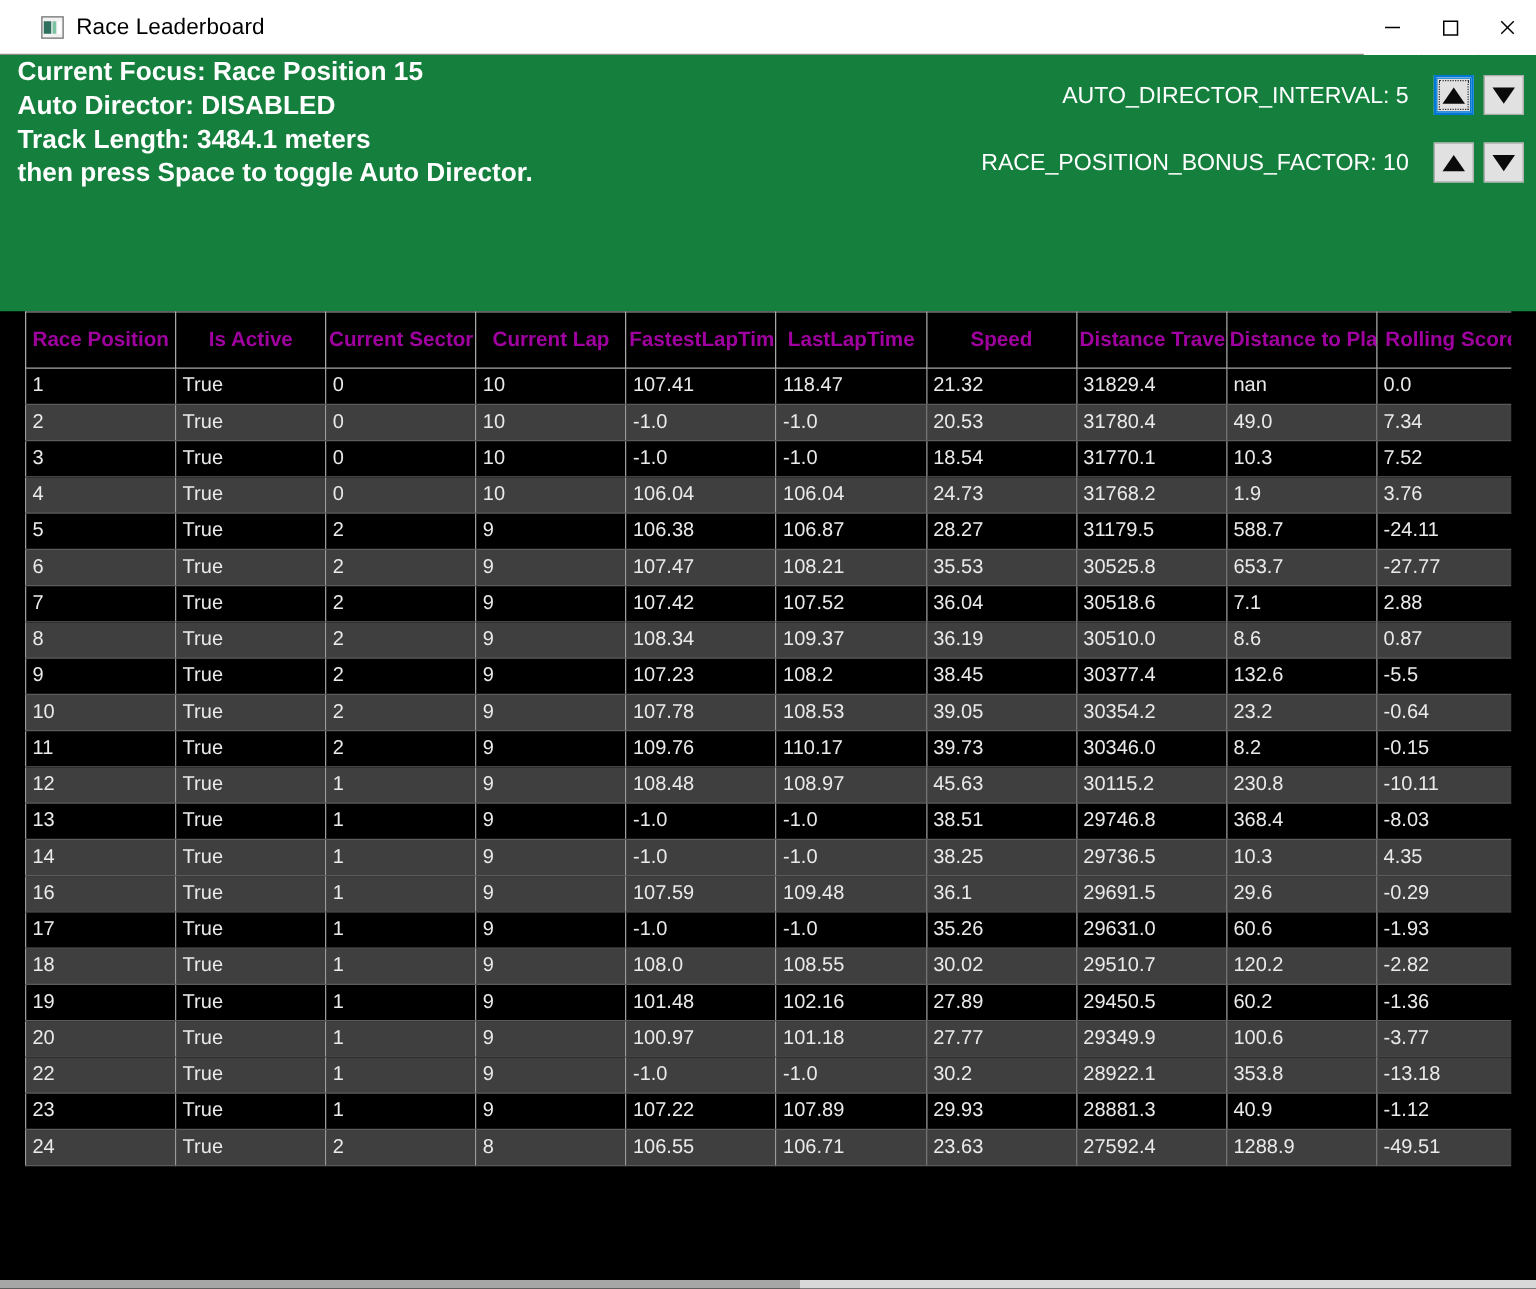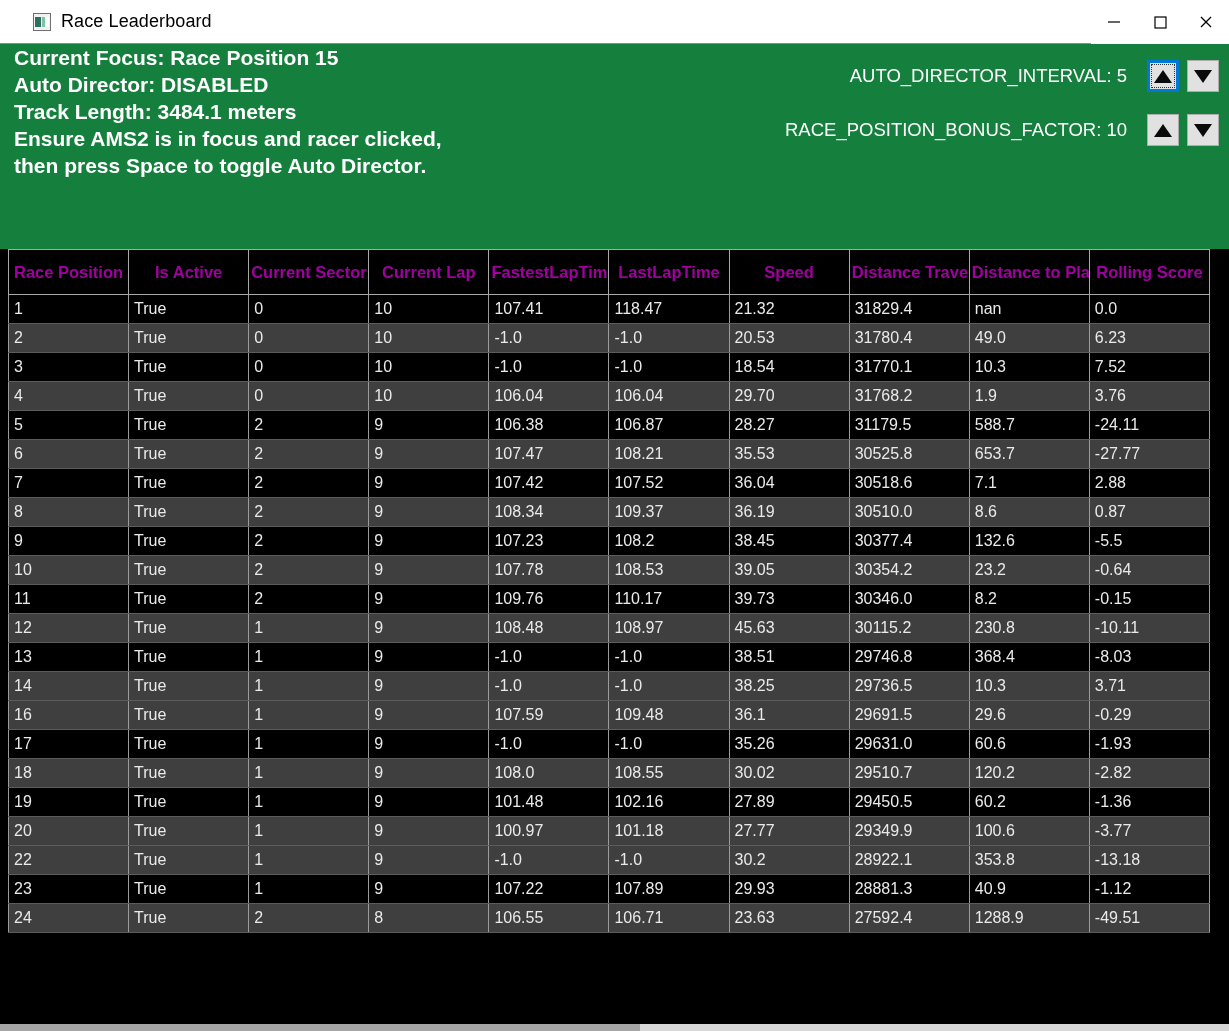--- a/index.html
+++ b/index.html
@@ -105,21 +105,21 @@
   }
   .tri-down {
     width: 0; height: 0;
     border-left: 9px solid transparent;
     border-right: 9px solid transparent;
     border-top: 13px solid #0a0a0a;
   }
 
   
   .table-wrap {
-    margin: 0 8px;
+    margin: 0 20px;
     background: #000;
     height: 752px;
     overflow: hidden;
     position: relative;
   }
   table.grid {
     border-collapse: collapse;
     table-layout: fixed;
     width: 1202px;
   }
@@ -202,21 +202,20 @@
       </svg>
     </div>
   </div>
 </div>
 
 <div class="header">
   <div class="hdr-lines">
     <div class="hdr-line">Current Focus: Race Position 15</div>
     <div class="hdr-line">Auto Director: DISABLED</div>
     <div class="hdr-line">Track Length: 3484.1 meters</div>
-    <div class="hdr-line">Ensure AMS2 is in focus and racer clicked,</div>
     <div class="hdr-line">then press Space to toggle Auto Director.</div>
   </div>
 
   <div class="ctrl-block">
 
     <div class="ctrl-row">
       <span class="ctrl-label">AUTO_DIRECTOR_INTERVAL: 5</span>
       <div class="spin focused">
         <span class="tri-up"></span>
       </div>
@@ -282,42 +281,42 @@
         <tr class="even">
           <td>2</td>
           <td>True</td>
           <td>0</td>
           <td>10</td>
           <td>-1.0</td>
           <td>-1.0</td>
           <td>20.53</td>
           <td>31780.4</td>
           <td>49.0</td>
-          <td>6.23</td>
+          <td>7.34</td>
         </tr>
         <tr class="odd">
           <td>3</td>
           <td>True</td>
           <td>0</td>
           <td>10</td>
           <td>-1.0</td>
           <td>-1.0</td>
           <td>18.54</td>
           <td>31770.1</td>
           <td>10.3</td>
           <td>7.52</td>
         </tr>
         <tr class="even">
           <td>4</td>
           <td>True</td>
           <td>0</td>
           <td>10</td>
           <td>106.04</td>
           <td>106.04</td>
-          <td>29.70</td>
+          <td>24.73</td>
           <td>31768.2</td>
           <td>1.9</td>
           <td>3.76</td>
         </tr>
         <tr class="odd">
           <td>5</td>
           <td>True</td>
           <td>2</td>
           <td>9</td>
           <td>106.38</td>
@@ -426,21 +425,21 @@
         <tr class="even">
           <td>14</td>
           <td>True</td>
           <td>1</td>
           <td>9</td>
           <td>-1.0</td>
           <td>-1.0</td>
           <td>38.25</td>
           <td>29736.5</td>
           <td>10.3</td>
-          <td>3.71</td>
+          <td>4.35</td>
         </tr>
         <tr class="even">
           <td>16</td>
           <td>True</td>
           <td>1</td>
           <td>9</td>
           <td>107.59</td>
           <td>109.48</td>
           <td>36.1</td>
           <td>29691.5</td>

